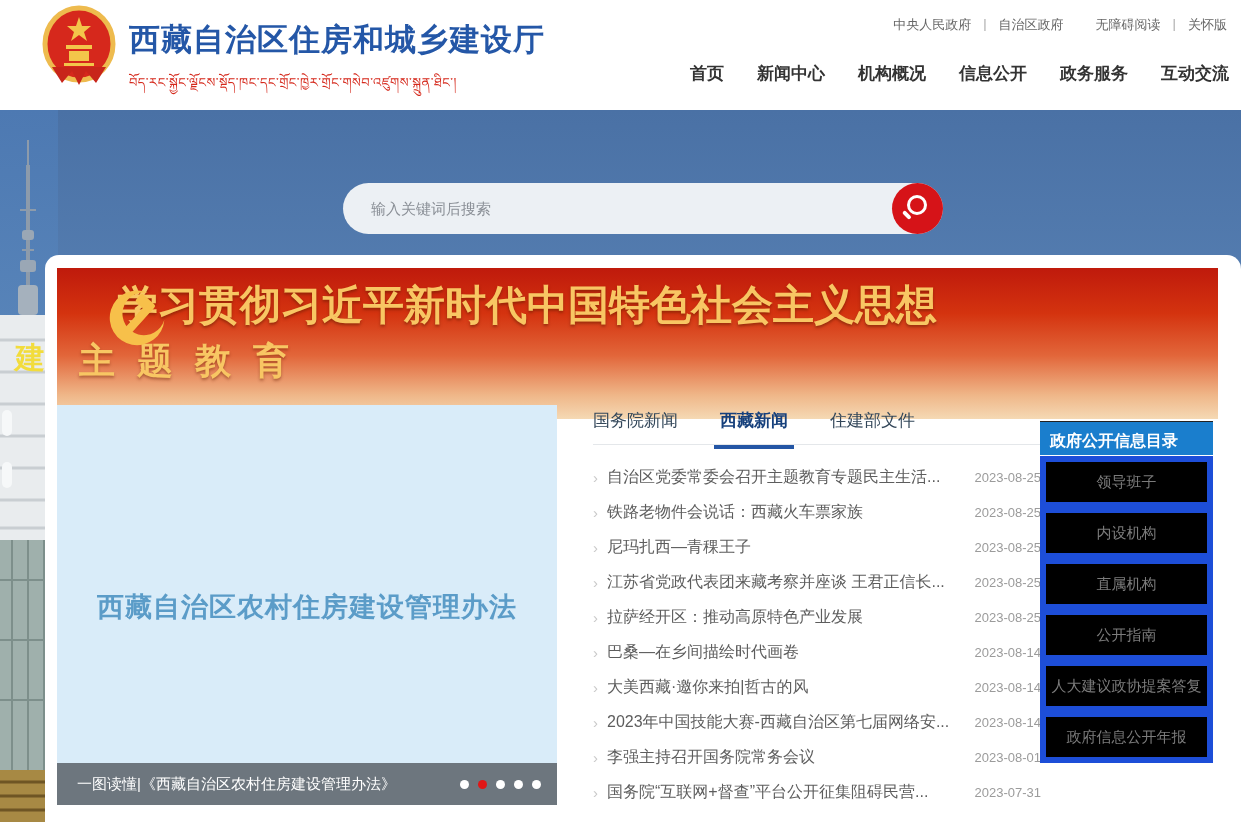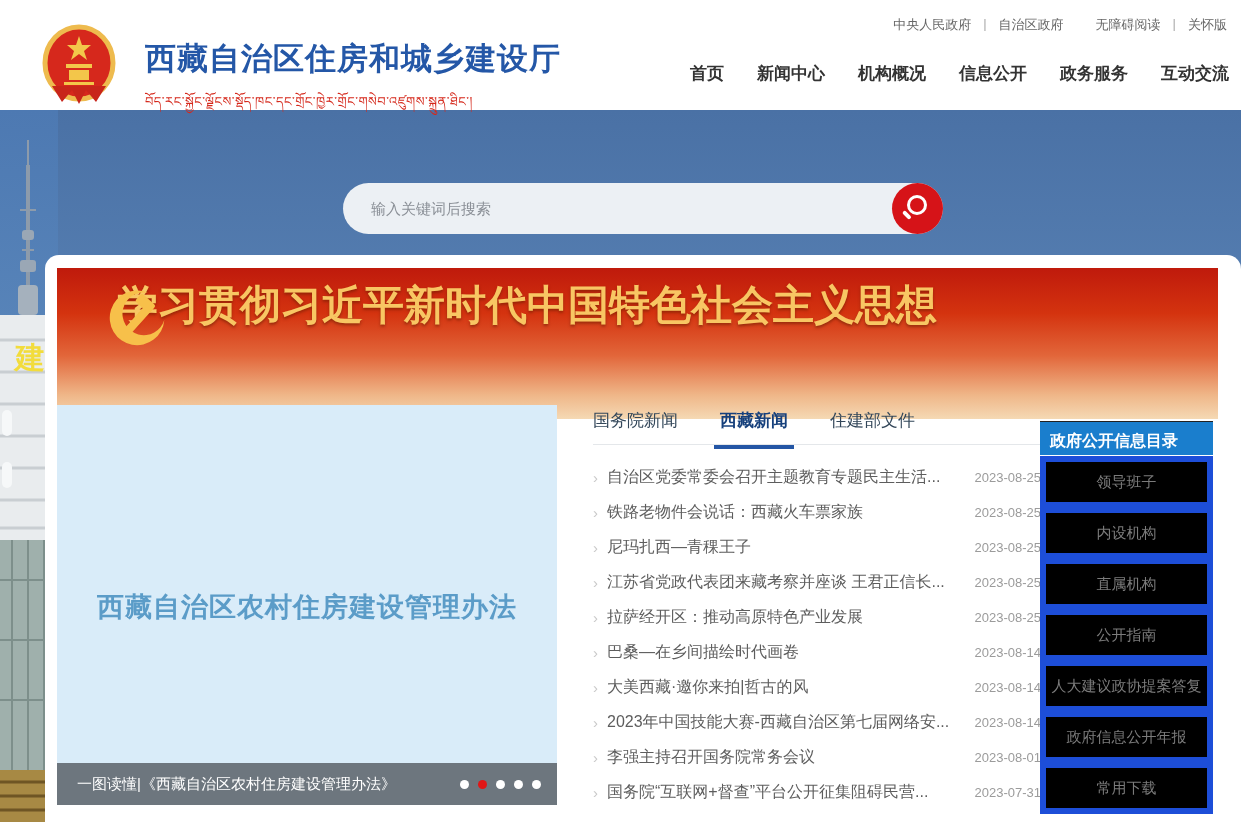--- a/index.html
+++ b/index.html
@@ -7,21 +7,21 @@
        font-family:"Liberation Sans","DejaVu Sans",sans-serif;}
   .page{position:relative;width:1241px;height:822px;}
 
   
   .site-header{position:absolute;left:0;top:0;width:1241px;height:110px;background:#fff;z-index:5;}
   .topbar{position:absolute;top:16px;right:14px;display:flex;gap:12px;align-items:flex-start;
           font-size:13px;color:#666;}
   .topbar a{color:#666;text-decoration:none;cursor:pointer;}
   .topbar .sep{color:#aaa;}
   .gapw{width:8px;}
-  .brand{position:absolute;left:42px;top:24px;display:flex;align-items:flex-start;gap:29px;cursor:pointer;}
+  .brand{position:absolute;left:42px;top:5px;display:flex;align-items:flex-start;gap:13px;cursor:pointer;}
   .emblem{width:74px;height:82px;flex:none;}
   .site-title{font-size:31px;font-weight:bold;color:#2457a7;letter-spacing:1px;margin-top:14px;}
   .site-subtitle{font-size:13px;color:#d5281b;margin-top:7px;letter-spacing:.5px;}
   .main-nav{position:absolute;right:12px;top:62px;display:flex;gap:33px;}
   .main-nav a{font-size:17px;font-weight:bold;color:#333;text-decoration:none;cursor:pointer;white-space:nowrap;}
 
   
   .blue-band{position:absolute;left:0;top:110px;width:1241px;height:712px;z-index:0;
              background:linear-gradient(180deg,#4a71a5 0%,#5c86b9 45%,#80a9d2 100%);}
   .left-strip{position:absolute;left:0;top:110px;z-index:1;}
@@ -188,20 +188,21 @@
 
     <div class="banner">
       <svg class="party-emblem" viewBox="0 0 64 64">
         <path d="M50 12 A23 23 0 1 0 56 38 A18 18 0 1 1 50 12 Z" fill="#f7c04a" transform="rotate(-18 32 32)"></path>
         <g transform="rotate(42 32 32)" fill="#f7c04a">
           <rect x="29" y="12" width="7" height="32" rx="2"></rect>
           <rect x="20" y="10" width="16" height="9" rx="2"></rect>
         </g>
       </svg>
       <div class="banner-line1">学习贯彻习近平新时代中国特色社会主义思想</div>
+      <div class="banner-line2">主题教育</div>
     </div>
 
     <div class="carousel">
       <div class="slide-title">西藏自治区农村住房建设管理办法</div>
       <div class="caption">
         <div class="caption-text">一图读懂|《西藏自治区农村住房建设管理办法》</div>
         <div class="dots">
           <span class="dot"></span>
           <span class="dot active"></span>
           <span class="dot"></span>
@@ -273,18 +274,17 @@
 
     <div class="sidebar">
       <div class="sidebar-header">政府公开信息目录</div>
       <div class="side-cells">
         <div class="side-cell">领导班子</div>
         <div class="side-cell">内设机构</div>
         <div class="side-cell">直属机构</div>
         <div class="side-cell">公开指南</div>
         <div class="side-cell">人大建议政协提案答复</div>
         <div class="side-cell">政府信息公开年报</div>
-        <div class="side-cell">常用下载</div>
       </div>
     </div>
 
   </div>
 </div>
 
 </body></html>

